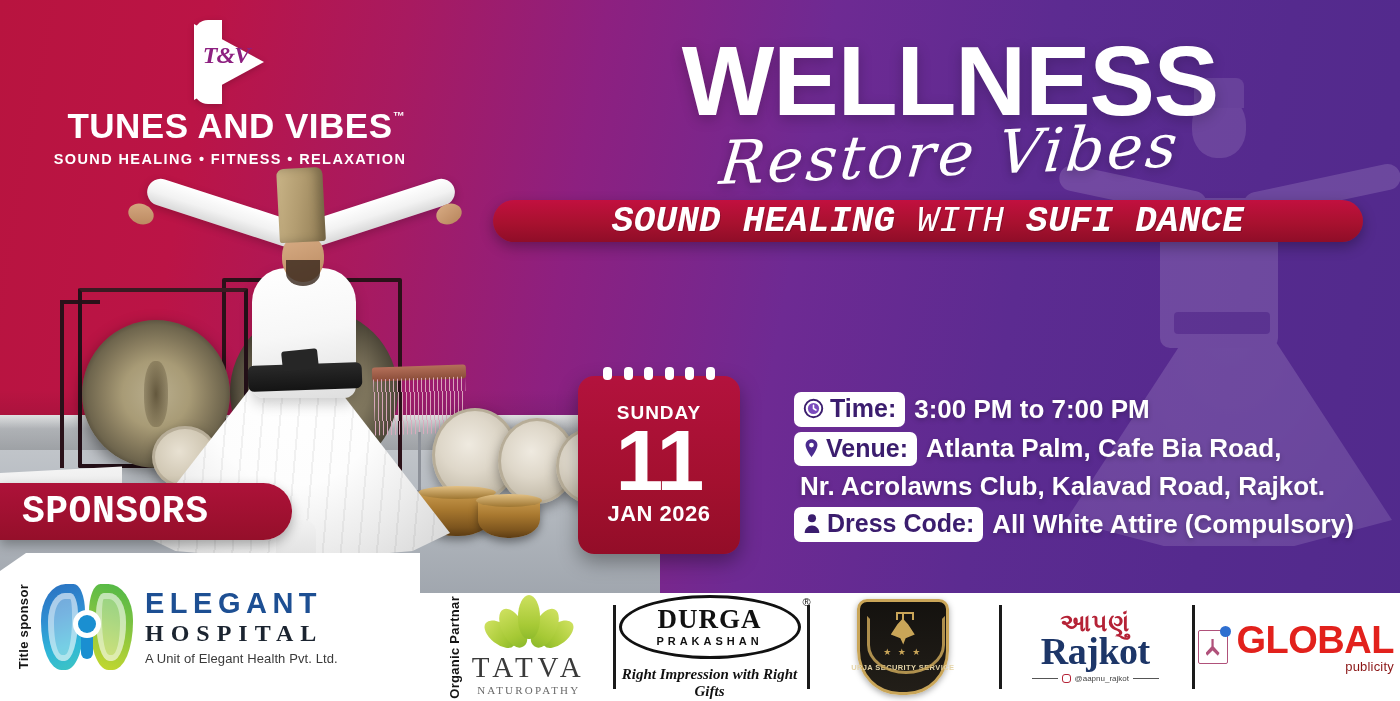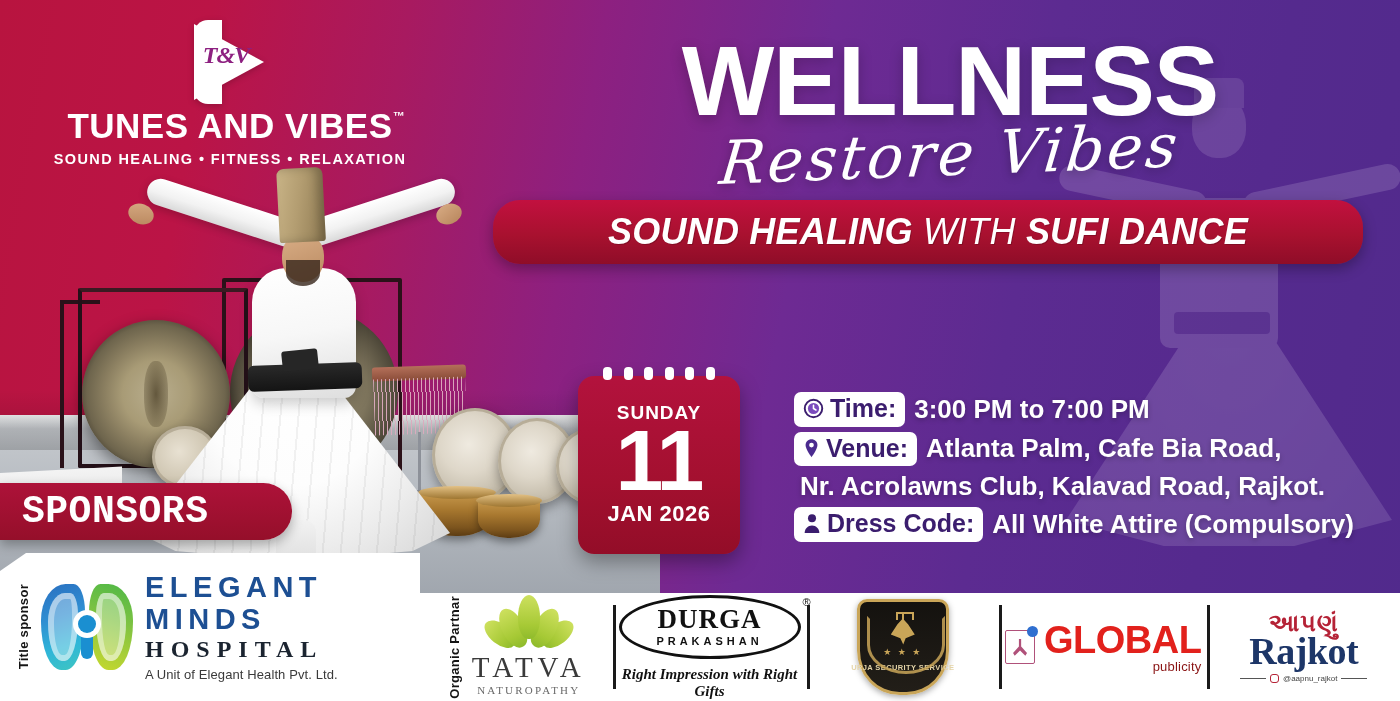--- a/index.html
+++ b/index.html
@@ -300,26 +300,26 @@
   }
   .h-script{
     margin-top:-2px; text-align:center;
     font-family:"DejaVu Serif", serif;
     font-style:italic; font-size:60px; color:#fff;
     letter-spacing:3px; line-height:1;
     transform:rotate(-2.2deg) skewX(-8deg);
     text-shadow:0 3px 10px rgba(0,0,0,.25);
   }
   .h-banner{
-    margin:16px auto 0; width:870px; height:64px;
+    margin:16px auto 0; width:870px; height:42px;
     background:linear-gradient(180deg,#c2103f 0%,#a8112f 55%,#8f0d28 100%);
     border-radius:27px;
     display:flex; align-items:center; justify-content:center;
     box-shadow:0 5px 14px rgba(0,0,0,.3);
-    position:relative; left:-107px;
+    position:relative; left:-107px;font-family:Liberation Mono, monospace;
   }
   .h-banner span{
     font-size:36px; font-weight:bold; font-style:italic; color:#fff;
     letter-spacing:.2px; white-space:nowrap;
     text-shadow:1px 1px 0 rgba(0,0,0,.18);
   }
   .h-banner .light{ font-weight:normal; }
 
   
   .datecard{
@@ -667,21 +667,20 @@
   <div class="title-panel">
     <div class="vlabel">Title sponsor</div>
     <div class="brainlogo">
       <div class="lobe lobe-l"></div>
       <div class="lobe lobe-r"></div>
       <div class="brain-body"></div>
       <div class="brain-dot"></div>
     </div>
     <div class="em-text">
       <div class="em-1">ELEGANT</div>
-      <div class="em-2">MINDS</div>
       <div class="em-3">HOSPITAL</div>
       <div class="em-4">A Unit of Elegant Health Pvt. Ltd.</div>
     </div>
   </div>
 
   <div class="sponsor-bar">
 
     <div class="scell">
       <div class="tatva">
         <div class="vlabel">Organic Partnar</div>
@@ -714,39 +713,39 @@
       <div class="shield">
         <div class="sh-wreath"></div>
         <div class="sh-trident"></div>
         <div class="sh-bird"></div>
         <div class="sh-stars">★ ★ ★</div>
         <div class="sh-txt">URJA SECURITY SERVICE</div>
       </div>
     </div>
 
     <div class="scell">
-      <div class="global">
-        <div class="gl-icon">
-          <div class="gl-ball"></div>
-        </div>
-        <div class="gl-txt">
-          <div class="gl-1">GLOBAL</div>
-          <div class="gl-2">publicity</div>
-        </div>
-      </div>
-    </div>
-
-    <div class="scell">
       <div class="rajkot">
         <div class="rj-guj">આપણું</div>
         <div class="rj-name">Rajkot</div>
         <div class="rj-ig">
           <span class="rj-line"></span>
           <i></i>
           <span>@aapnu_rajkot</span>
           <span class="rj-line"></span>
         </div>
       </div>
     </div>
 
+    <div class="scell">
+      <div class="global">
+        <div class="gl-icon">
+          <div class="gl-ball"></div>
+        </div>
+        <div class="gl-txt">
+          <div class="gl-1">GLOBAL</div>
+          <div class="gl-2">publicity</div>
+        </div>
+      </div>
+    </div>
+
   </div>
 
 </div>
 
 </body></html>

